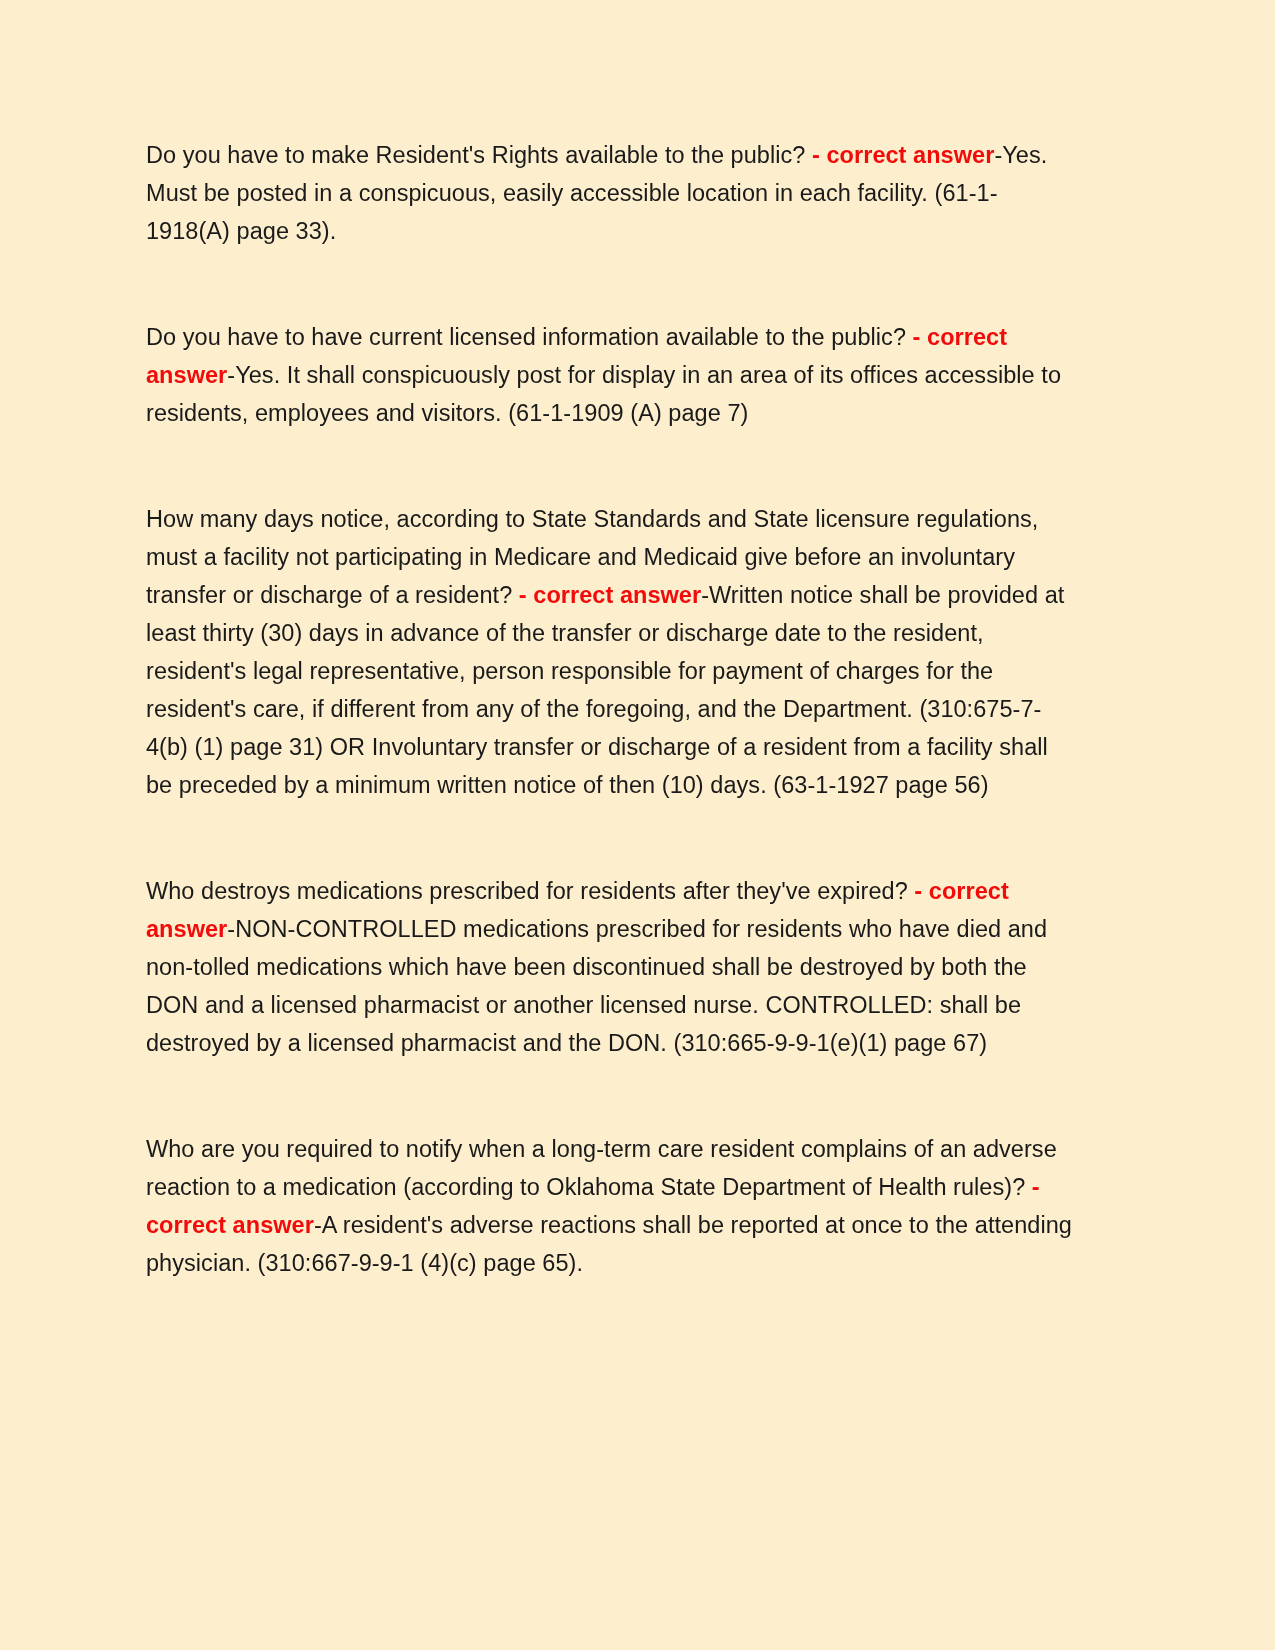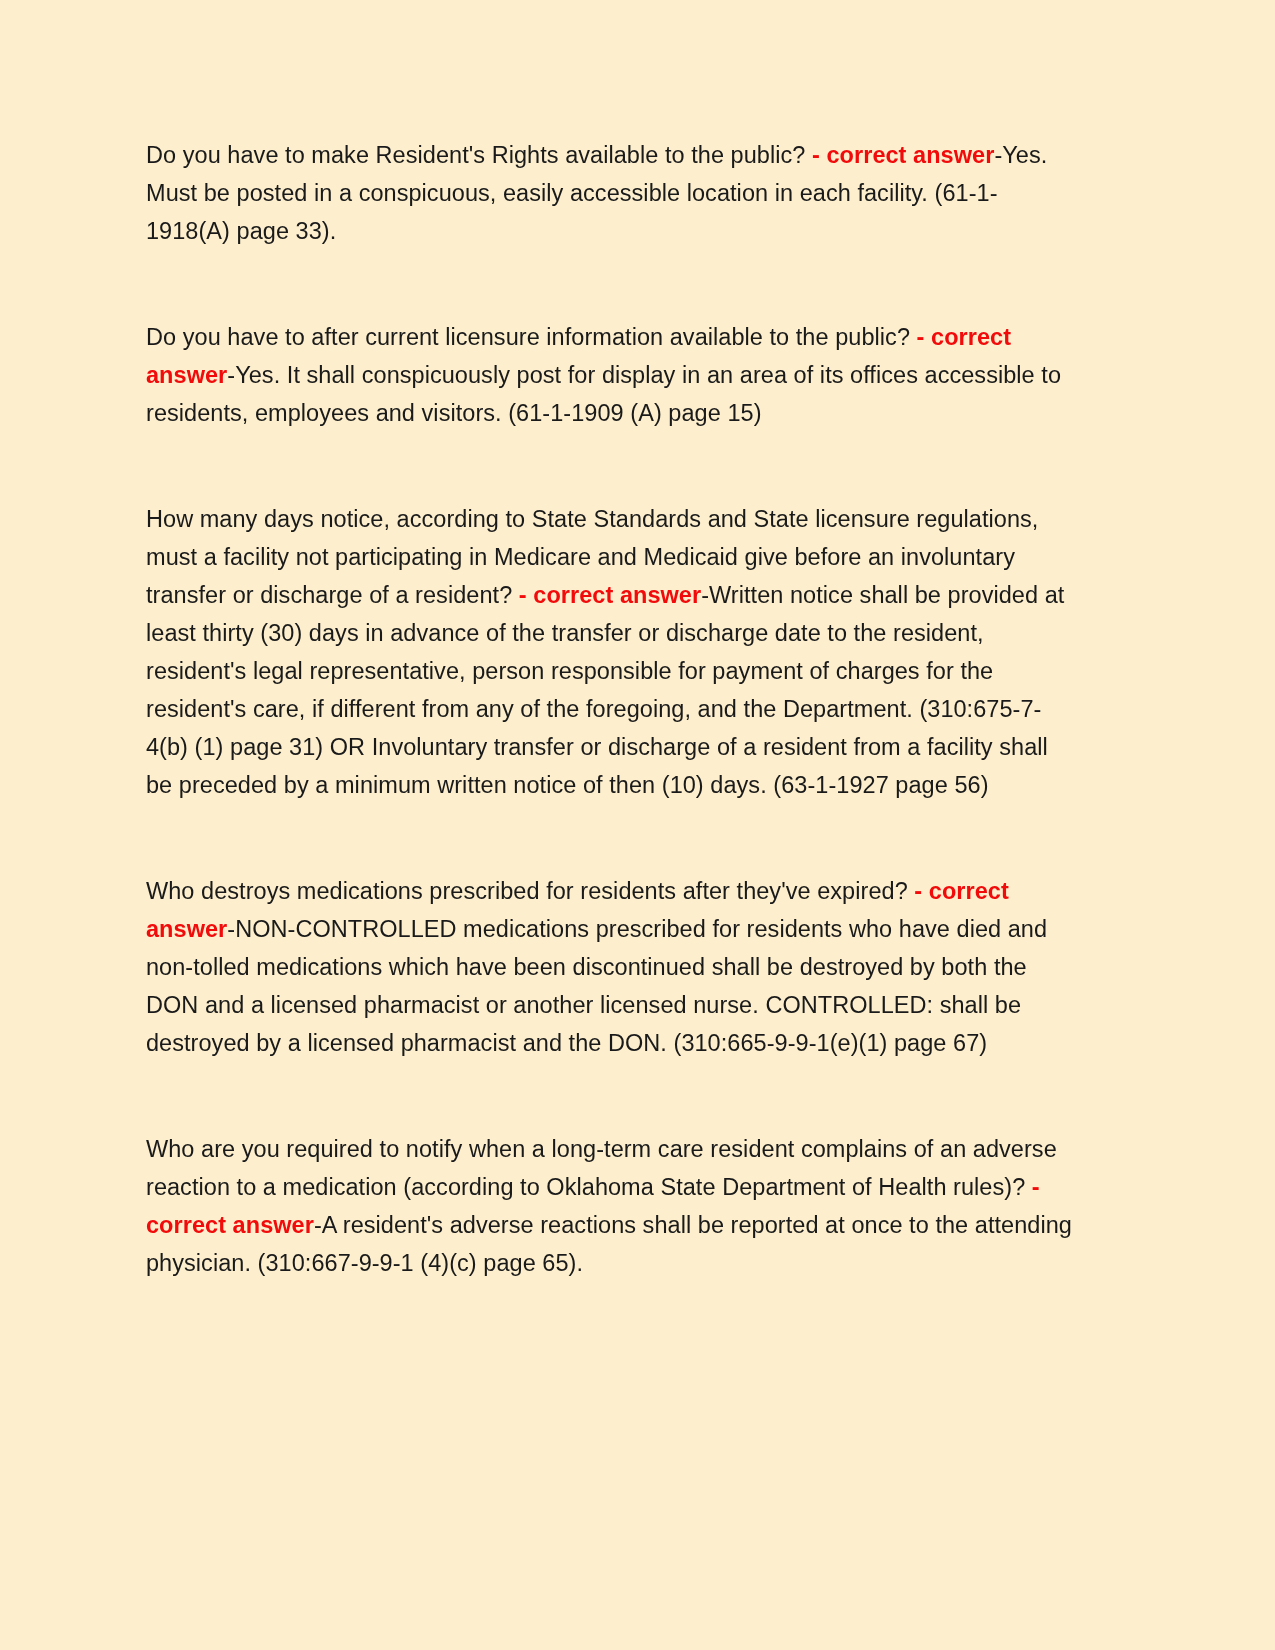--- a/index.html
+++ b/index.html
@@ -40,18 +40,18 @@
   .q-text, .a-text {
     color: #1a1a1a;
   }
 </style>
 </head>
 <body>
 
 <div class="page">
   <div id="qa-list">
       <p class="qa-block"><span class="q-text">Do you have to make Resident's Rights available to the public? </span><span class="answer-tag">- correct answer</span><span class="a-text">-Yes. Must be posted in a conspicuous, easily accessible location in each facility. (61-1-1918(A) page 33).</span></p>
-      <p class="qa-block"><span class="q-text">Do you have to after current licensure information available to the public? </span><span class="answer-tag">- correct answer</span><span class="a-text">-Yes. It shall conspicuously post for display in an area of its offices accessible to residents, employees and visitors. (61-1-1909 (A) page 15)</span></p>
+      <p class="qa-block"><span class="q-text">Do you have to have current licensed information available to the public? </span><span class="answer-tag">- correct answer</span><span class="a-text">-Yes. It shall conspicuously post for display in an area of its offices accessible to residents, employees and visitors. (61-1-1909 (A) page 7)</span></p>
       <p class="qa-block"><span class="q-text">How many days notice, according to State Standards and State licensure regulations, must a facility not participating in Medicare and Medicaid give before an involuntary transfer or discharge of a resident? </span><span class="answer-tag">- correct answer</span><span class="a-text">-Written notice shall be provided at least thirty (30) days in advance of the transfer or discharge date to the resident, resident's legal representative, person responsible for payment of charges for the resident's care, if different from any of the foregoing, and the Department. (310:675-7-4(b) (1) page 31) OR Involuntary transfer or discharge of a resident from a facility shall be preceded by a minimum written notice of then (10) days. (63-1-1927 page 56)</span></p>
       <p class="qa-block"><span class="q-text">Who destroys medications prescribed for residents after they've expired? </span><span class="answer-tag">- correct answer</span><span class="a-text">-NON-CONTROLLED medications prescribed for residents who have died and non-tolled medications which have been discontinued shall be destroyed by both the DON and a licensed pharmacist or another licensed nurse. CONTROLLED: shall be destroyed by a licensed pharmacist and the DON. (310:665-9-9-1(e)(1) page 67)</span></p>
       <p class="qa-block"><span class="q-text">Who are you required to notify when a long-term care resident complains of an adverse reaction to a medication (according to Oklahoma State Department of Health rules)? </span><span class="answer-tag">- correct answer</span><span class="a-text">-A resident's adverse reactions shall be reported at once to the attending physician. (310:667-9-9-1 (4)(c) page 65).</span></p>
     </div>
 </div>
 
 </body></html>

